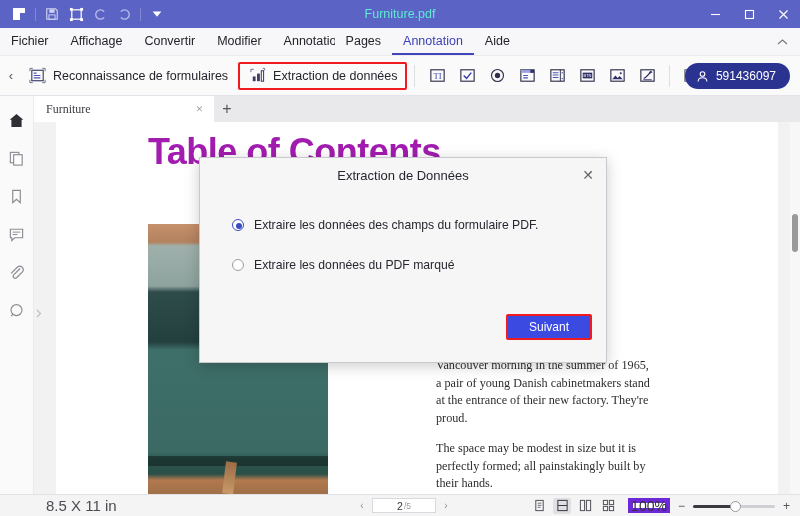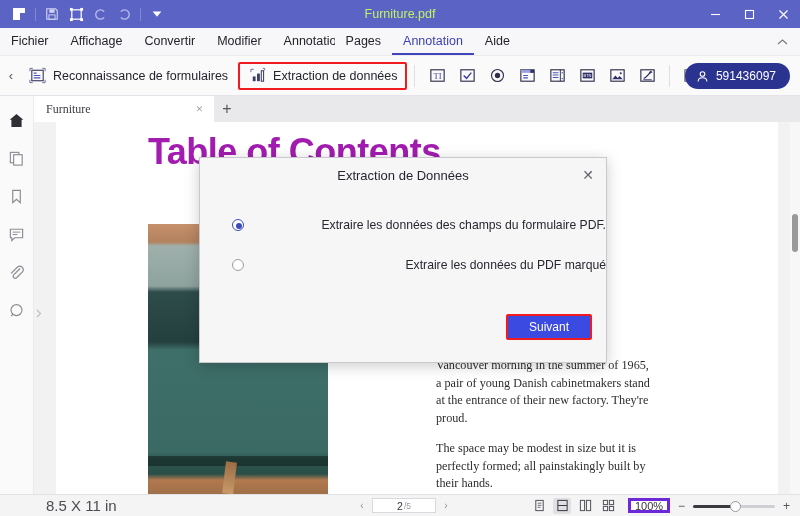--- a/index.html
+++ b/index.html
@@ -16,21 +16,21 @@
     background: #5b63c4; display: flex; align-items: center;
   }
   .tb-icons { display: flex; align-items: center; padding-left: 7px; gap: 0px; }
   .tb-ic {
     width: 24px; height: 22px; display: flex; align-items: center;
     justify-content: center; cursor: pointer;
   }
   .tb-sep { width: 1px; height: 13px; background: #8289d6; margin: 0 4px; }
   .tb-title {
     position: absolute; left: 0; width: 800px; text-align: center;
-    color: #bef264; font-size: 12.5px; pointer-events: none;
+    color: #5eead4; font-size: 12.5px; pointer-events: none;
   }
   .wctrl { position: absolute; right: 0; top: 0; height: 28px; display: flex; }
   .wbtn {
     width: 34px; height: 28px; display: flex; align-items: center;
     justify-content: center; cursor: pointer; color: #fff;
   }
 
   
   .menubar {
     position: absolute; left: 0; top: 28px; width: 800px; height: 28px;
@@ -186,22 +186,22 @@
   }
   .vw {
     width: 18px; height: 16px; display: flex; align-items: center;
     justify-content: center; cursor: pointer; border-radius: 2px;
   }
   .vw.sel { background: #e0e0e4; }
   .st-zoom {
     position: absolute; left: 628px; display: flex; align-items: center; gap: 7px;
   }
   .zoom-box {
-    width: 42px; height: 15px; background: #fff; border: 3px solid #6d28d9;
-    font-size: 11px; color: #33333a; display: flex; align-items: center;
+    width: 42px; height: 15px; background: #fff; border: 5px solid #6d28d9;
+    font-size: 14px; color: #33333a; display: flex; align-items: center;
     justify-content: center; cursor: pointer;
   }
   .zm-sign { font-size: 12px; color: #55555d; cursor: pointer; width: 9px; text-align: center; }
   .slider { position: relative; width: 82px; height: 12px; cursor: pointer; }
   .slider .track-l {
     position: absolute; left: 0; top: 5px; width: 42px; height: 3px;
     background: #3a3a40; border-radius: 2px;
   }
   .slider .track-r {
     position: absolute; left: 42px; top: 5px; width: 40px; height: 3px;
@@ -222,21 +222,21 @@
   .dlg-title {
     width: 100%; text-align: center; line-height: 36px;
     font-size: 13px; color: #26262e;
   }
   .dlg-close {
     position: absolute; right: 8px; top: 7px; width: 20px; height: 20px;
     display: flex; align-items: center; justify-content: center;
     font-size: 14px; color: #67676f; cursor: pointer;
   }
   .dlg-body { padding: 24px 0 0 32px; }
-  .radio-row { display: flex; align-items: center; gap: 10px; margin-bottom: 26px; cursor: pointer; justify-content: space-between; }
+  .radio-row { display: flex; align-items: center; gap: 10px; margin-bottom: 26px; cursor: pointer; }
   .radio {
     width: 12px; height: 12px; border-radius: 50%; border: 1px solid #9b9ba3;
     background: #fff; flex: 0 0 auto; position: relative;
   }
   .radio.on { border-color: #3b4cc0; }
   .radio.on::after {
     content: ''; position: absolute; left: 3px; top: 3px;
     width: 6px; height: 6px; border-radius: 50%; background: #3b4cc0;
   }
   .radio-label { font-size: 12.2px; color: #27272f; }

